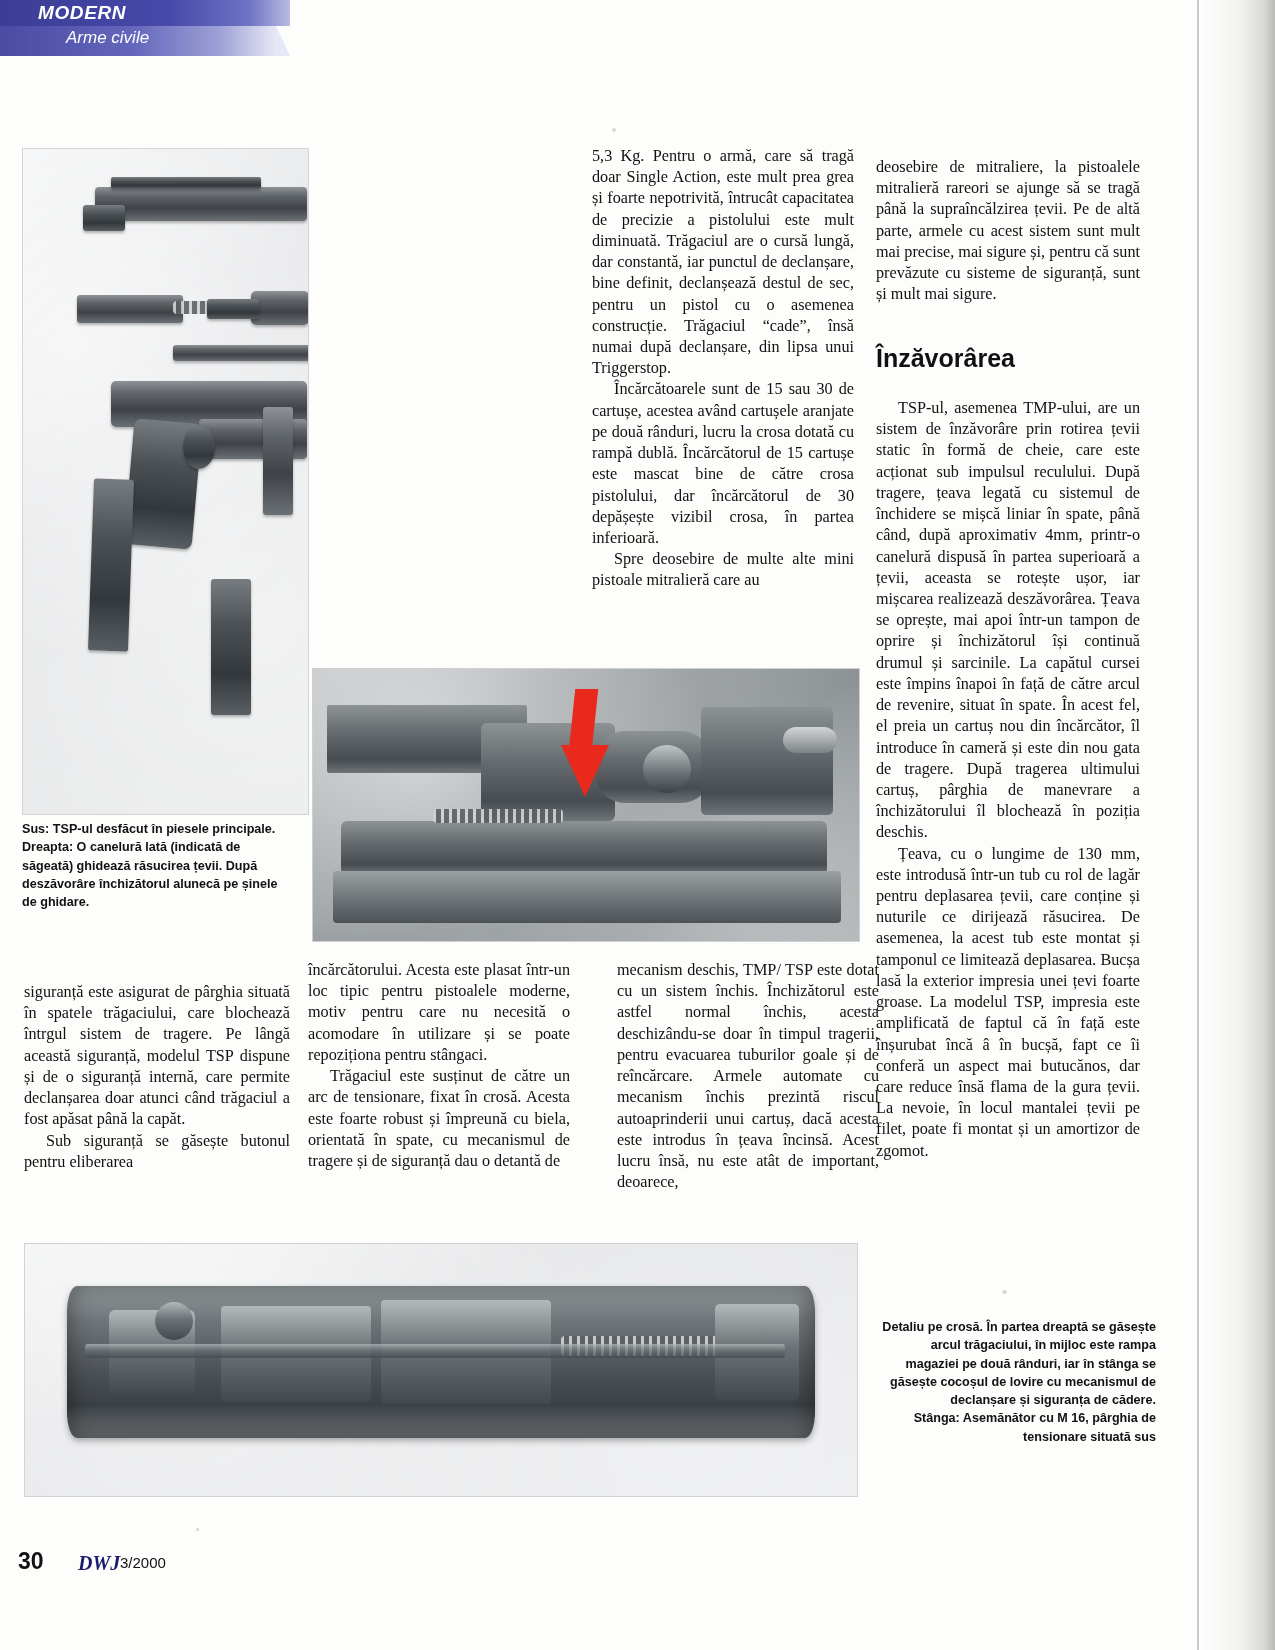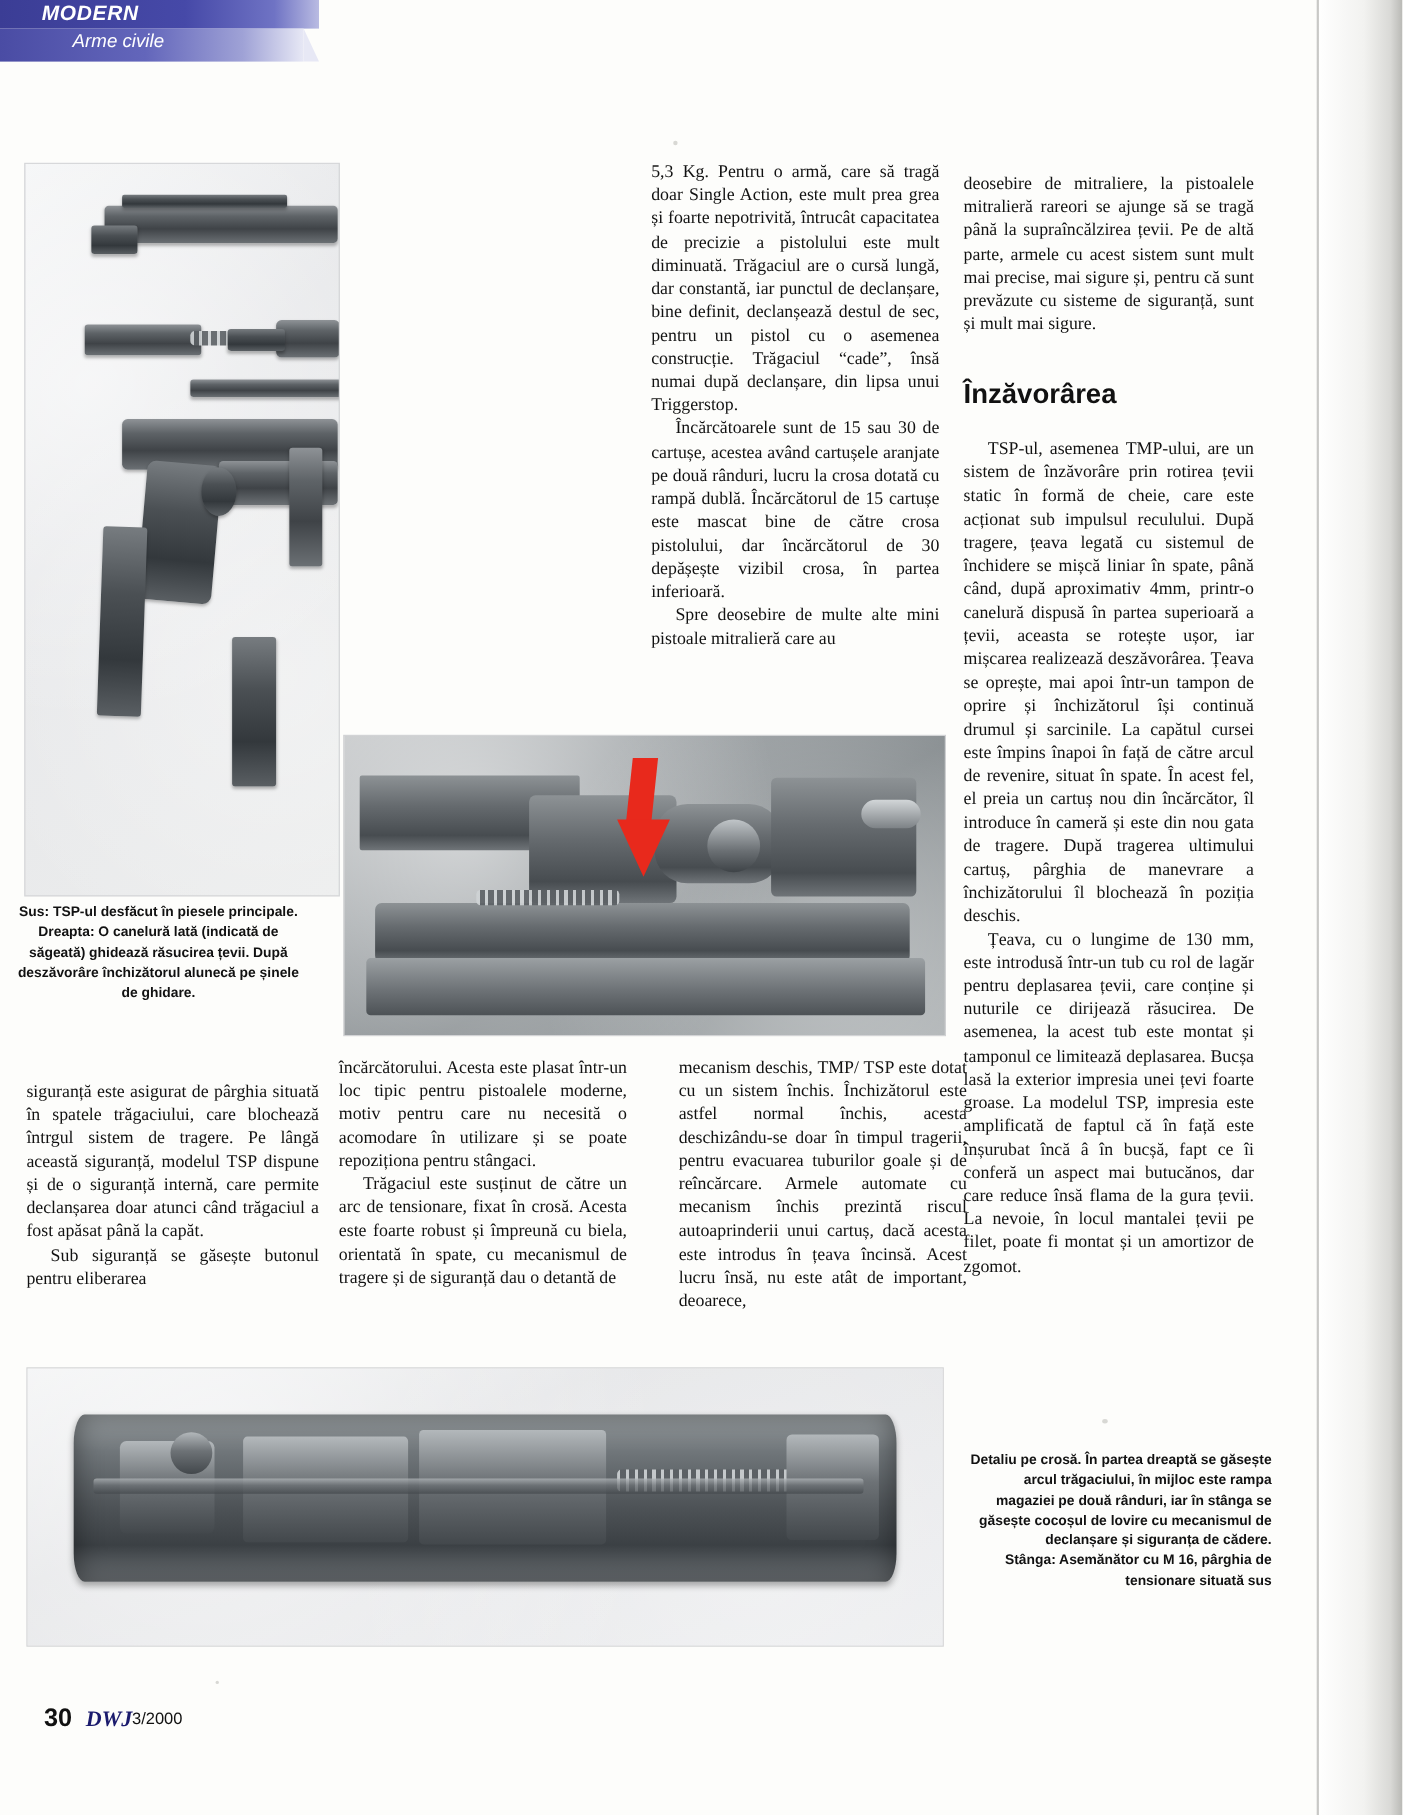--- a/index.html
+++ b/index.html
@@ -184,21 +184,21 @@
 
   
   .caption {
     position: absolute;
     font-family: "Liberation Sans", sans-serif;
     font-weight: bold;
     font-size: 12.6px;
     line-height: 1.45;
     color: #111;
   }
-  #caption-left { left: 10px; top: 820px; width: 268px; text-align: center; }
+  #caption-left { left: 22px; top: 820px; width: 268px; }
   #caption-right { left: 876px; top: 1318px; width: 280px; }
 
   
   .col {
     position: absolute;
     font-size: 16.2px;
     line-height: 1.31;
     text-align: justify;
     color: #111;
   }
@@ -217,21 +217,21 @@
     left: 876px; top: 344px;
     font-family: "Liberation Sans", sans-serif;
     font-weight: bold;
     font-size: 25px;
     color: #111;
   }
 
   
   .folio {
     position: absolute;
-    left: 40px; top: 1548px;
+    left: 18px; top: 1548px;
     font-family: "Liberation Sans", sans-serif;
     font-weight: bold;
     font-size: 23px;
     color: #111;
   }
   .dwj {
     position: absolute;
     left: 78px; top: 1552px;
     font-family: "Liberation Serif", serif;
     font-weight: bold;

